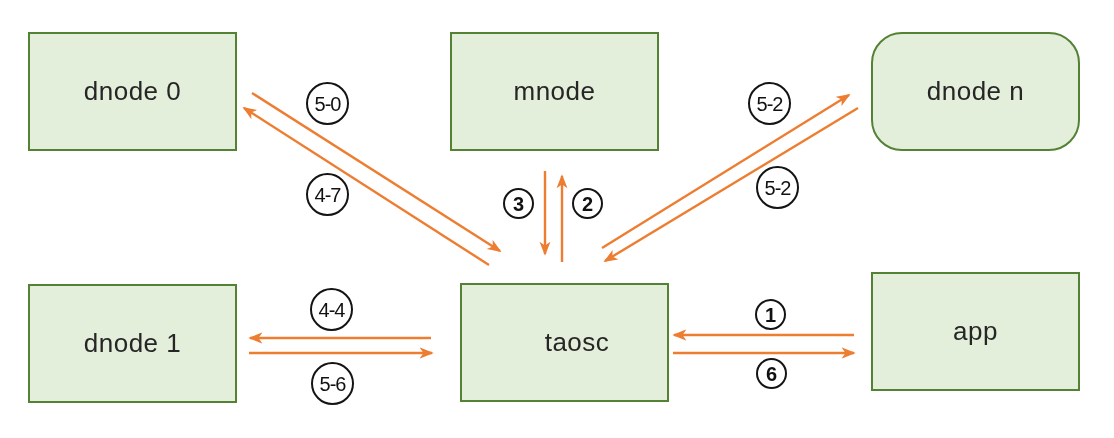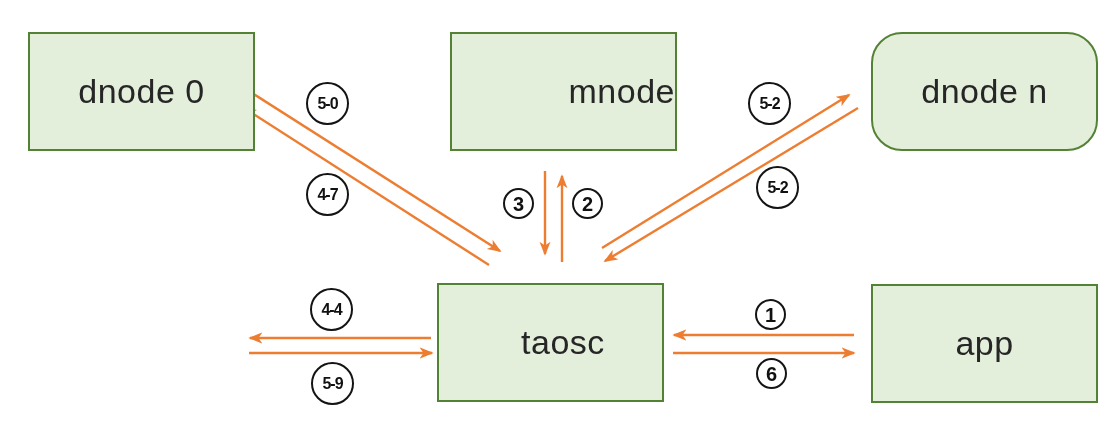--- a/index.html
+++ b/index.html
@@ -21,64 +21,64 @@
     top: 0;
     width: 1114px;
     height: 438px;
   }
   .arrows-layer line {
     stroke: #ED7D31;
     stroke-width: 2.4;
   }
   .node {
     position: absolute;
-    width: 227px;
+    width: 209px;
     height: 119px;
     box-sizing: border-box;
     background: #E3EFDA;
     border: 2px solid #548235;
     display: flex;
     align-items: center;
     justify-content: center;
-    font-size: 34px;
+    font-size: 26px;
     color: #262626;
     letter-spacing: 0.5px;
   }
   .edge-label {
     position: absolute;
     box-sizing: border-box;
     background: #ffffff;
     border: 2px solid #141414;
     border-radius: 50%;
     display: flex;
     align-items: center;
     justify-content: center;
     color: #111111;
     line-height: 1;
   }
   .edge-label.big {
     width: 43px;
     height: 43px;
-    font-size: 16px;
-    font-weight: 700;
+    font-size: 20px;
+    font-weight: 400;
     letter-spacing: -1px;
   }
   .edge-label.small {
     width: 31px;
     height: 31px;
     font-size: 20px;
     font-weight: 700;
   }
   
   #node-dnode0 { left: 28px;  top: 32px; }
-  #node-mnode  { left: 450px; top: 32px; justify-content: flex-end; }
+  #node-mnode  { left: 450px; top: 32px; }
   #node-dnoden { left: 871px; top: 32px; border-radius: 31px; }
   #node-dnode1 { left: 28px;  top: 284px; }
-  #node-taosc  { left: 437px; top: 283px; padding-left: 25px; }
-  #node-app    { left: 871px; top: 284px; justify-content: center; }
+  #node-taosc  { left: 460px; top: 283px; padding-left: 25px; }
+  #node-app    { left: 871px; top: 272px; justify-content: center; }
   
   #lbl-5-0 { left: 306px; top: 82px; }
   #lbl-4-0 { left: 306px; top: 173px; }
   #lbl-3   { left: 503px; top: 188px; }
   #lbl-2   { left: 572px; top: 188px; }
   #lbl-4-2 { left: 748px; top: 82px; }
   #lbl-5-2 { left: 756px; top: 166px; }
   #lbl-4-1 { left: 310px; top: 288px; }
   #lbl-5-1 { left: 311px; top: 362px; }
   #lbl-1   { left: 755px; top: 299px; }
@@ -114,31 +114,34 @@
 
   <div class="node" id="node-dnode0">
     <span>dnode 0</span>
   </div>
   <div class="node" id="node-mnode">
     <span>mnode</span>
   </div>
   <div class="node" id="node-dnoden">
     <span>dnode n</span>
   </div>
+  <div class="node" id="node-dnode1">
+    <span>dnode 1</span>
+  </div>
   <div class="node" id="node-taosc">
     <span>taosc</span>
   </div>
   <div class="node" id="node-app">
     <span>app</span>
   </div>
 
   <div class="edge-label big" id="lbl-5-0">5-0</div>
   <div class="edge-label big" id="lbl-4-0">4-7</div>
   <div class="edge-label small" id="lbl-3">3</div>
   <div class="edge-label small" id="lbl-2">2</div>
   <div class="edge-label big" id="lbl-4-2">5-2</div>
   <div class="edge-label big" id="lbl-5-2">5-2</div>
   <div class="edge-label big" id="lbl-4-1">4-4</div>
-  <div class="edge-label big" id="lbl-5-1">5-9</div>
+  <div class="edge-label big" id="lbl-5-1">5-6</div>
   <div class="edge-label small" id="lbl-1">1</div>
   <div class="edge-label small" id="lbl-6">6</div>
 
 </div>
 
 </body></html>

